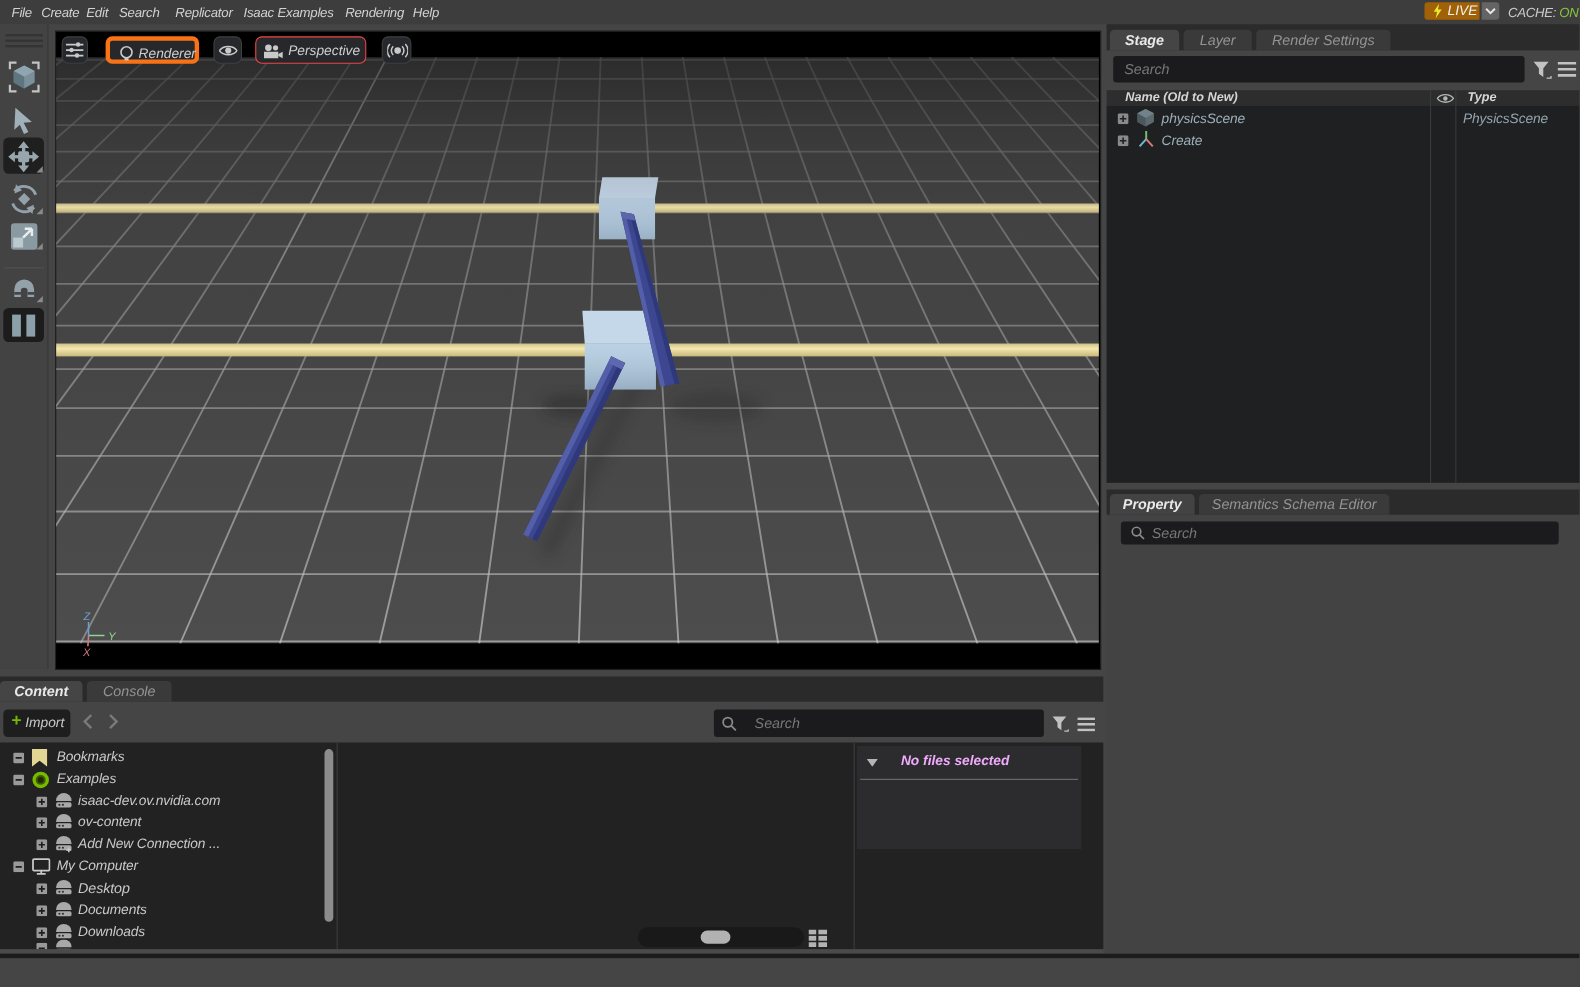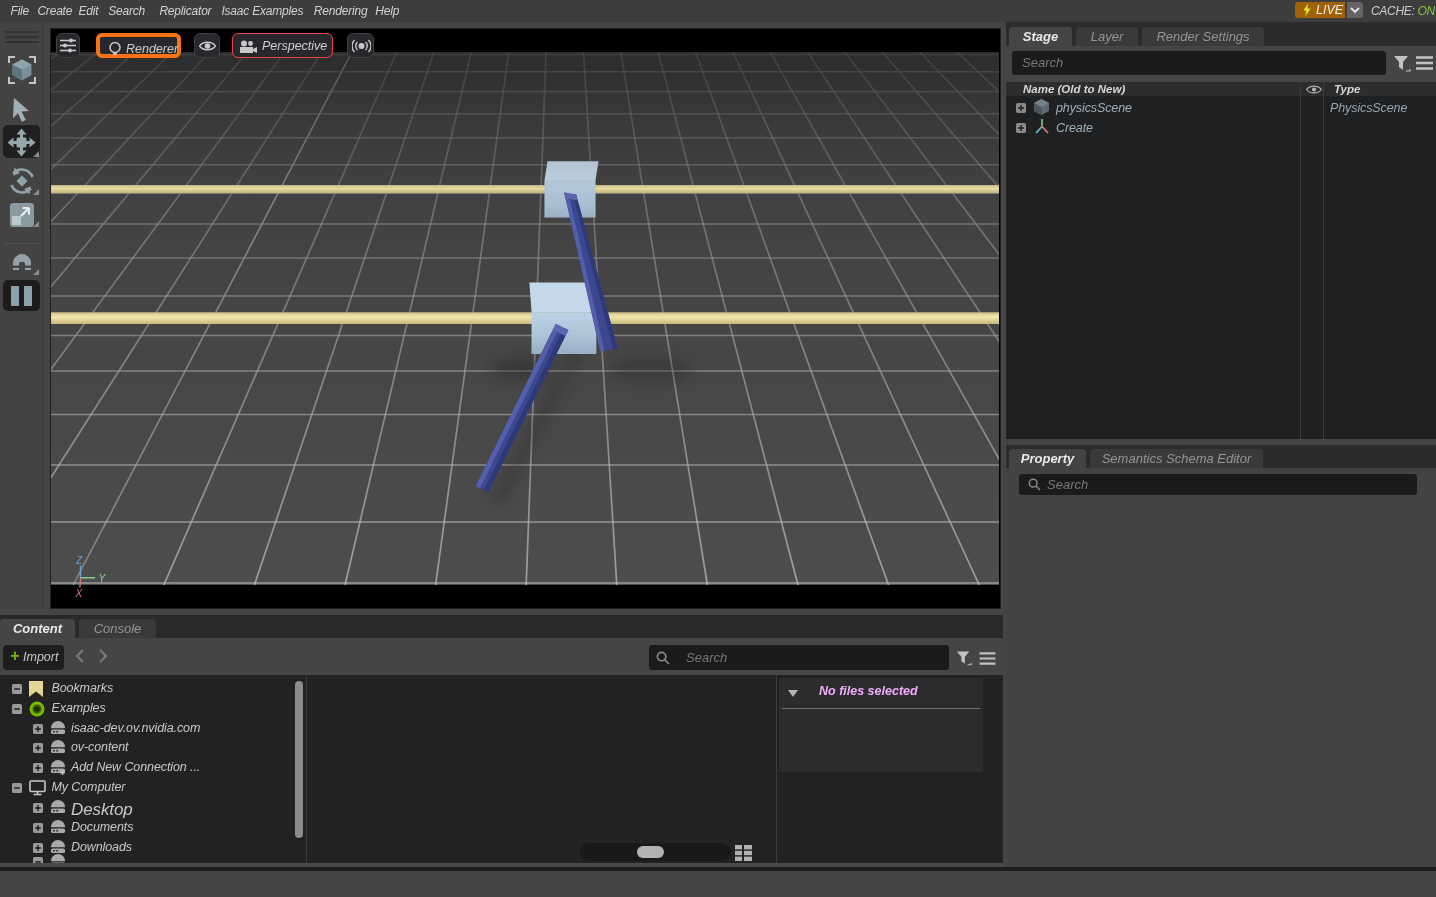--- a/index.html
+++ b/index.html
@@ -428,21 +428,21 @@
           <svg class="abs" style="left:33px;top:128px;" width="10" height="10" viewBox="0 0 10 10">
             <rect width="10" height="10" rx="1.5" fill="#999"></rect>
             <path d="M5 2.2 V7.8 M2.2 5 H7.8" stroke="#1e1e1e" stroke-width="1.5"></path>
           </svg>
           <svg class="abs" style="left:50px;top:125px;" width="16" height="15" viewBox="0 0 16 15">
             <path d="M1 6.5 A 7 6.5 0 0 1 15 6.5 V7.2 H1 Z" fill="#a9a9a9"></path>
             <rect x="1" y="8.4" width="14" height="4.6" rx="1.5" fill="#a9a9a9"></rect>
             <circle cx="4" cy="10.7" r="1" fill="#333"></circle>
             <circle cx="7.2" cy="10.7" r="1" fill="#333"></circle>
           </svg>
-          <div class="abs" style="left:71px;top:125px;color:#c9c9c9;font-size:17px;letter-spacing:-0.1px;white-space:nowrap;">Desktop</div>
+          <div class="abs" style="left:71px;top:125px;color:#c9c9c9;font-size:13px;letter-spacing:-0.1px;white-space:nowrap;">Desktop</div>
           <svg class="abs" style="left:33px;top:148px;" width="10" height="10" viewBox="0 0 10 10">
             <rect width="10" height="10" rx="1.5" fill="#999"></rect>
             <path d="M5 2.2 V7.8 M2.2 5 H7.8" stroke="#1e1e1e" stroke-width="1.5"></path>
           </svg>
           <svg class="abs" style="left:50px;top:145px;" width="16" height="15" viewBox="0 0 16 15">
             <path d="M1 6.5 A 7 6.5 0 0 1 15 6.5 V7.2 H1 Z" fill="#a9a9a9"></path>
             <rect x="1" y="8.4" width="14" height="4.6" rx="1.5" fill="#a9a9a9"></rect>
             <circle cx="4" cy="10.7" r="1" fill="#333"></circle>
             <circle cx="7.2" cy="10.7" r="1" fill="#333"></circle>
           </svg>

